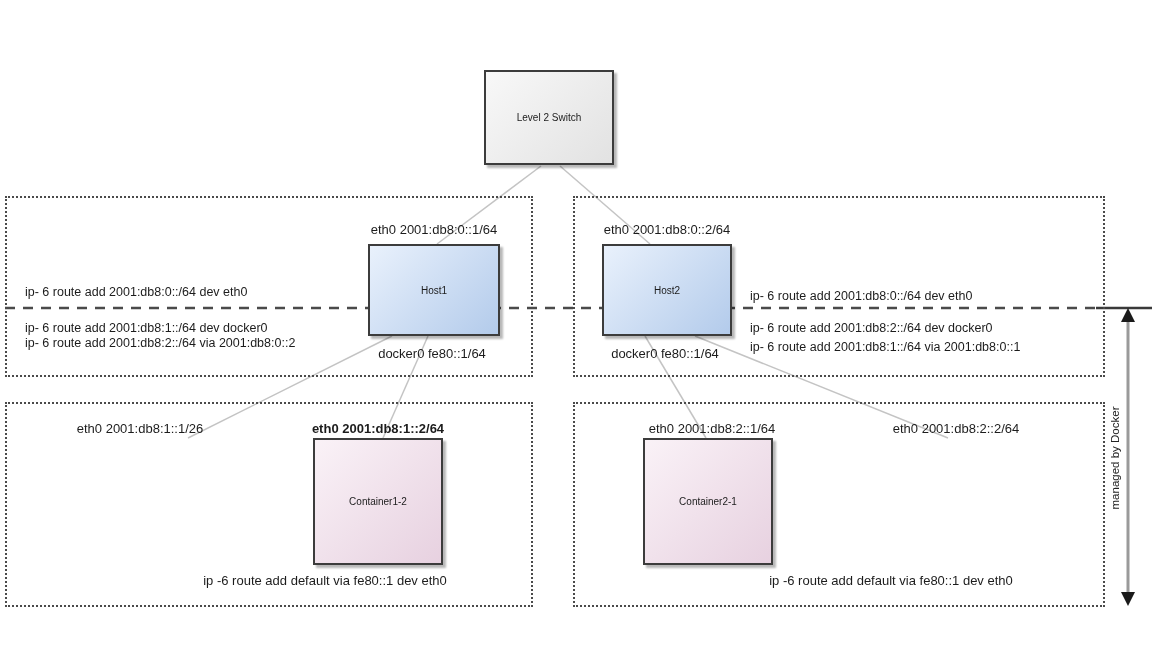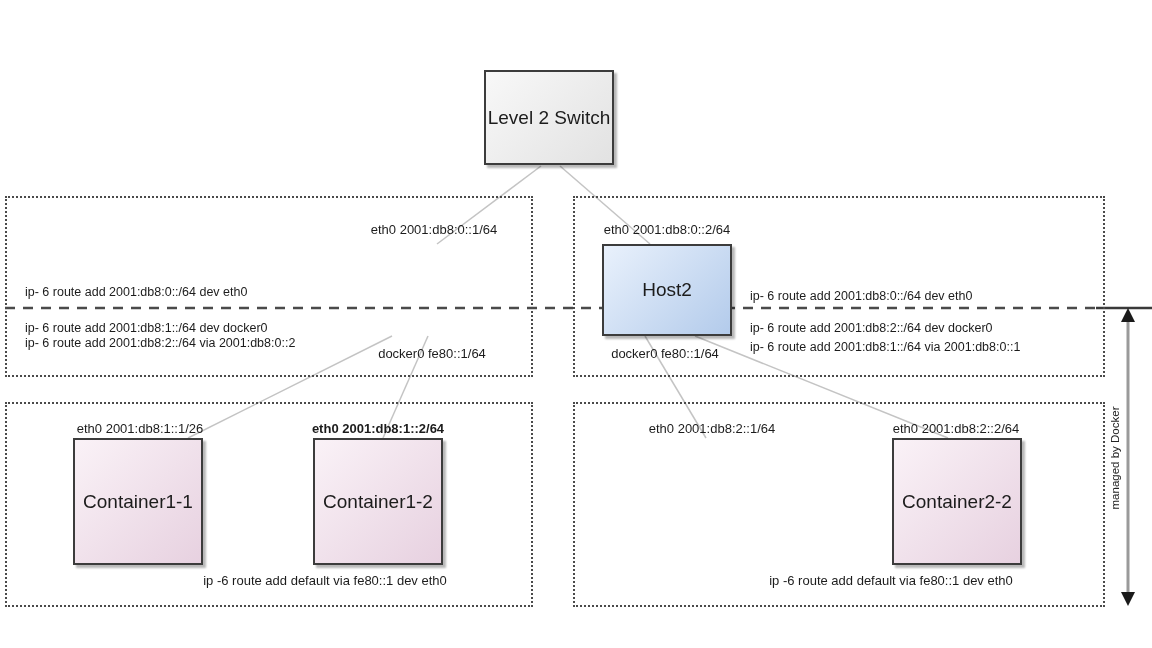--- a/index.html
+++ b/index.html
@@ -8,21 +8,21 @@
     font-family:"Liberation Sans", sans-serif;color:#1c1c1c;
   }
   .stage *{box-sizing:border-box;}
   svg.wires{position:absolute;left:0;top:0;z-index:1;}
   .region{
     position:absolute;border:2px dotted #4a4a4a;background:transparent;z-index:2;
   }
   .node{
     position:absolute;display:flex;align-items:center;justify-content:center;
     border:2px solid #3c3c3c;box-shadow:3px 3px 2px rgba(0,0,0,0.28);
-    font-size:19px;z-index:4;
+    font-size:10px;z-index:4;
   }
   .node.switch{background:linear-gradient(135deg,#f8f8f8 0%,#e2e2e2 100%);}
   .node.host{background:linear-gradient(135deg,#e9f1fc 0%,#b3cbeb 100%);}
   .node.container{background:linear-gradient(135deg,#faf2f7 0%,#e7d1e0 100%);}
   .iface-label{
     position:absolute;font-size:13px;white-space:nowrap;z-index:5;
     transform:translateX(-50%);
   }
   .route-text{
     position:absolute;font-size:12.5px;line-height:17px;white-space:pre;z-index:5;
@@ -66,54 +66,54 @@
 
   <div class="region" style="left:5px;top:196px;width:528px;height:181px;"></div>
   <div class="region" style="left:573px;top:196px;width:532px;height:181px;"></div>
   <div class="region" style="left:5px;top:402px;width:528px;height:205px;"></div>
   <div class="region" style="left:573px;top:402px;width:532px;height:205px;"></div>
 
   <div class="node switch" style="left:484px;top:70px;width:130px;height:95px;">
     <span>Level 2 Switch</span>
   </div>
 
+  <div class="node host" style="left:368px;top:244px;width:132px;height:92px;">
+    <span>Host1</span>
+  </div>
   <div class="iface-label" style="left:434px;top:222px;">eth0 2001:db8:0::1/64</div>
   <div class="iface-label" style="left:432px;top:346px;">docker0 fe80::1/64</div>
   <div class="route-text" style="left:25px;top:250px;">
     <div>ip- 6 route add 2001:db8:0::/64 dev eth0</div>
     <div>ip- 6 route add 2001:db8:2::/64 via 2001:db8:0::2</div>
   </div>
   <div class="route-text" style="left:25px;top:320px;">ip- 6 route add 2001:db8:1::/64 dev docker0</div>
 
   <div class="node host" style="left:602px;top:244px;width:130px;height:92px;">
     <span>Host2</span>
   </div>
   <div class="iface-label" style="left:667px;top:222px;">eth0 2001:db8:0::2/64</div>
   <div class="iface-label" style="left:665px;top:346px;">docker0 fe80::1/64</div>
   <div class="route-text" style="left:750px;top:254px;">
     <div>ip- 6 route add 2001:db8:0::/64 dev eth0</div>
     <div>ip- 6 route add 2001:db8:1::/64 via 2001:db8:0::1</div>
   </div>
   <div class="route-text" style="left:750px;top:320px;">ip- 6 route add 2001:db8:2::/64 dev docker0</div>
 
-  <div class="node container" style="left:73px;top:438px;width:130px;height:127px;">
-    <span>Container1-1</span>
-  </div>
   <div class="iface-label" style="left:140px;top:421px;">eth0 2001:db8:1::1/26</div>
 
   <div class="node container" style="left:313px;top:438px;width:130px;height:127px;">
     <span>Container1-2</span>
   </div>
   <div class="iface-label" style="left:378px;top:421px;font-weight:bold;">eth0 2001:db8:1::2/64</div>
 
+  <div class="node container" style="left:643px;top:438px;width:130px;height:127px;">
+    <span>Container2-1</span>
+  </div>
   <div class="iface-label" style="left:712px;top:421px;">eth0 2001:db8:2::1/64</div>
 
-  <div class="node container" style="left:892px;top:438px;width:130px;height:127px;">
-    <span>Container2-2</span>
-  </div>
   <div class="iface-label" style="left:956px;top:421px;">eth0 2001:db8:2::2/64</div>
 
   <div class="default-route" style="left:277px;top:573px;">ip -6 route add default via fe80::1 dev eth0</div>
   <div class="default-route" style="left:843px;top:573px;">ip -6 route add default via fe80::1 dev eth0</div>
 
 
   <div class="managed-by" style="left:1115px;top:458px;">managed by Docker</div>
 
 </div>
 

